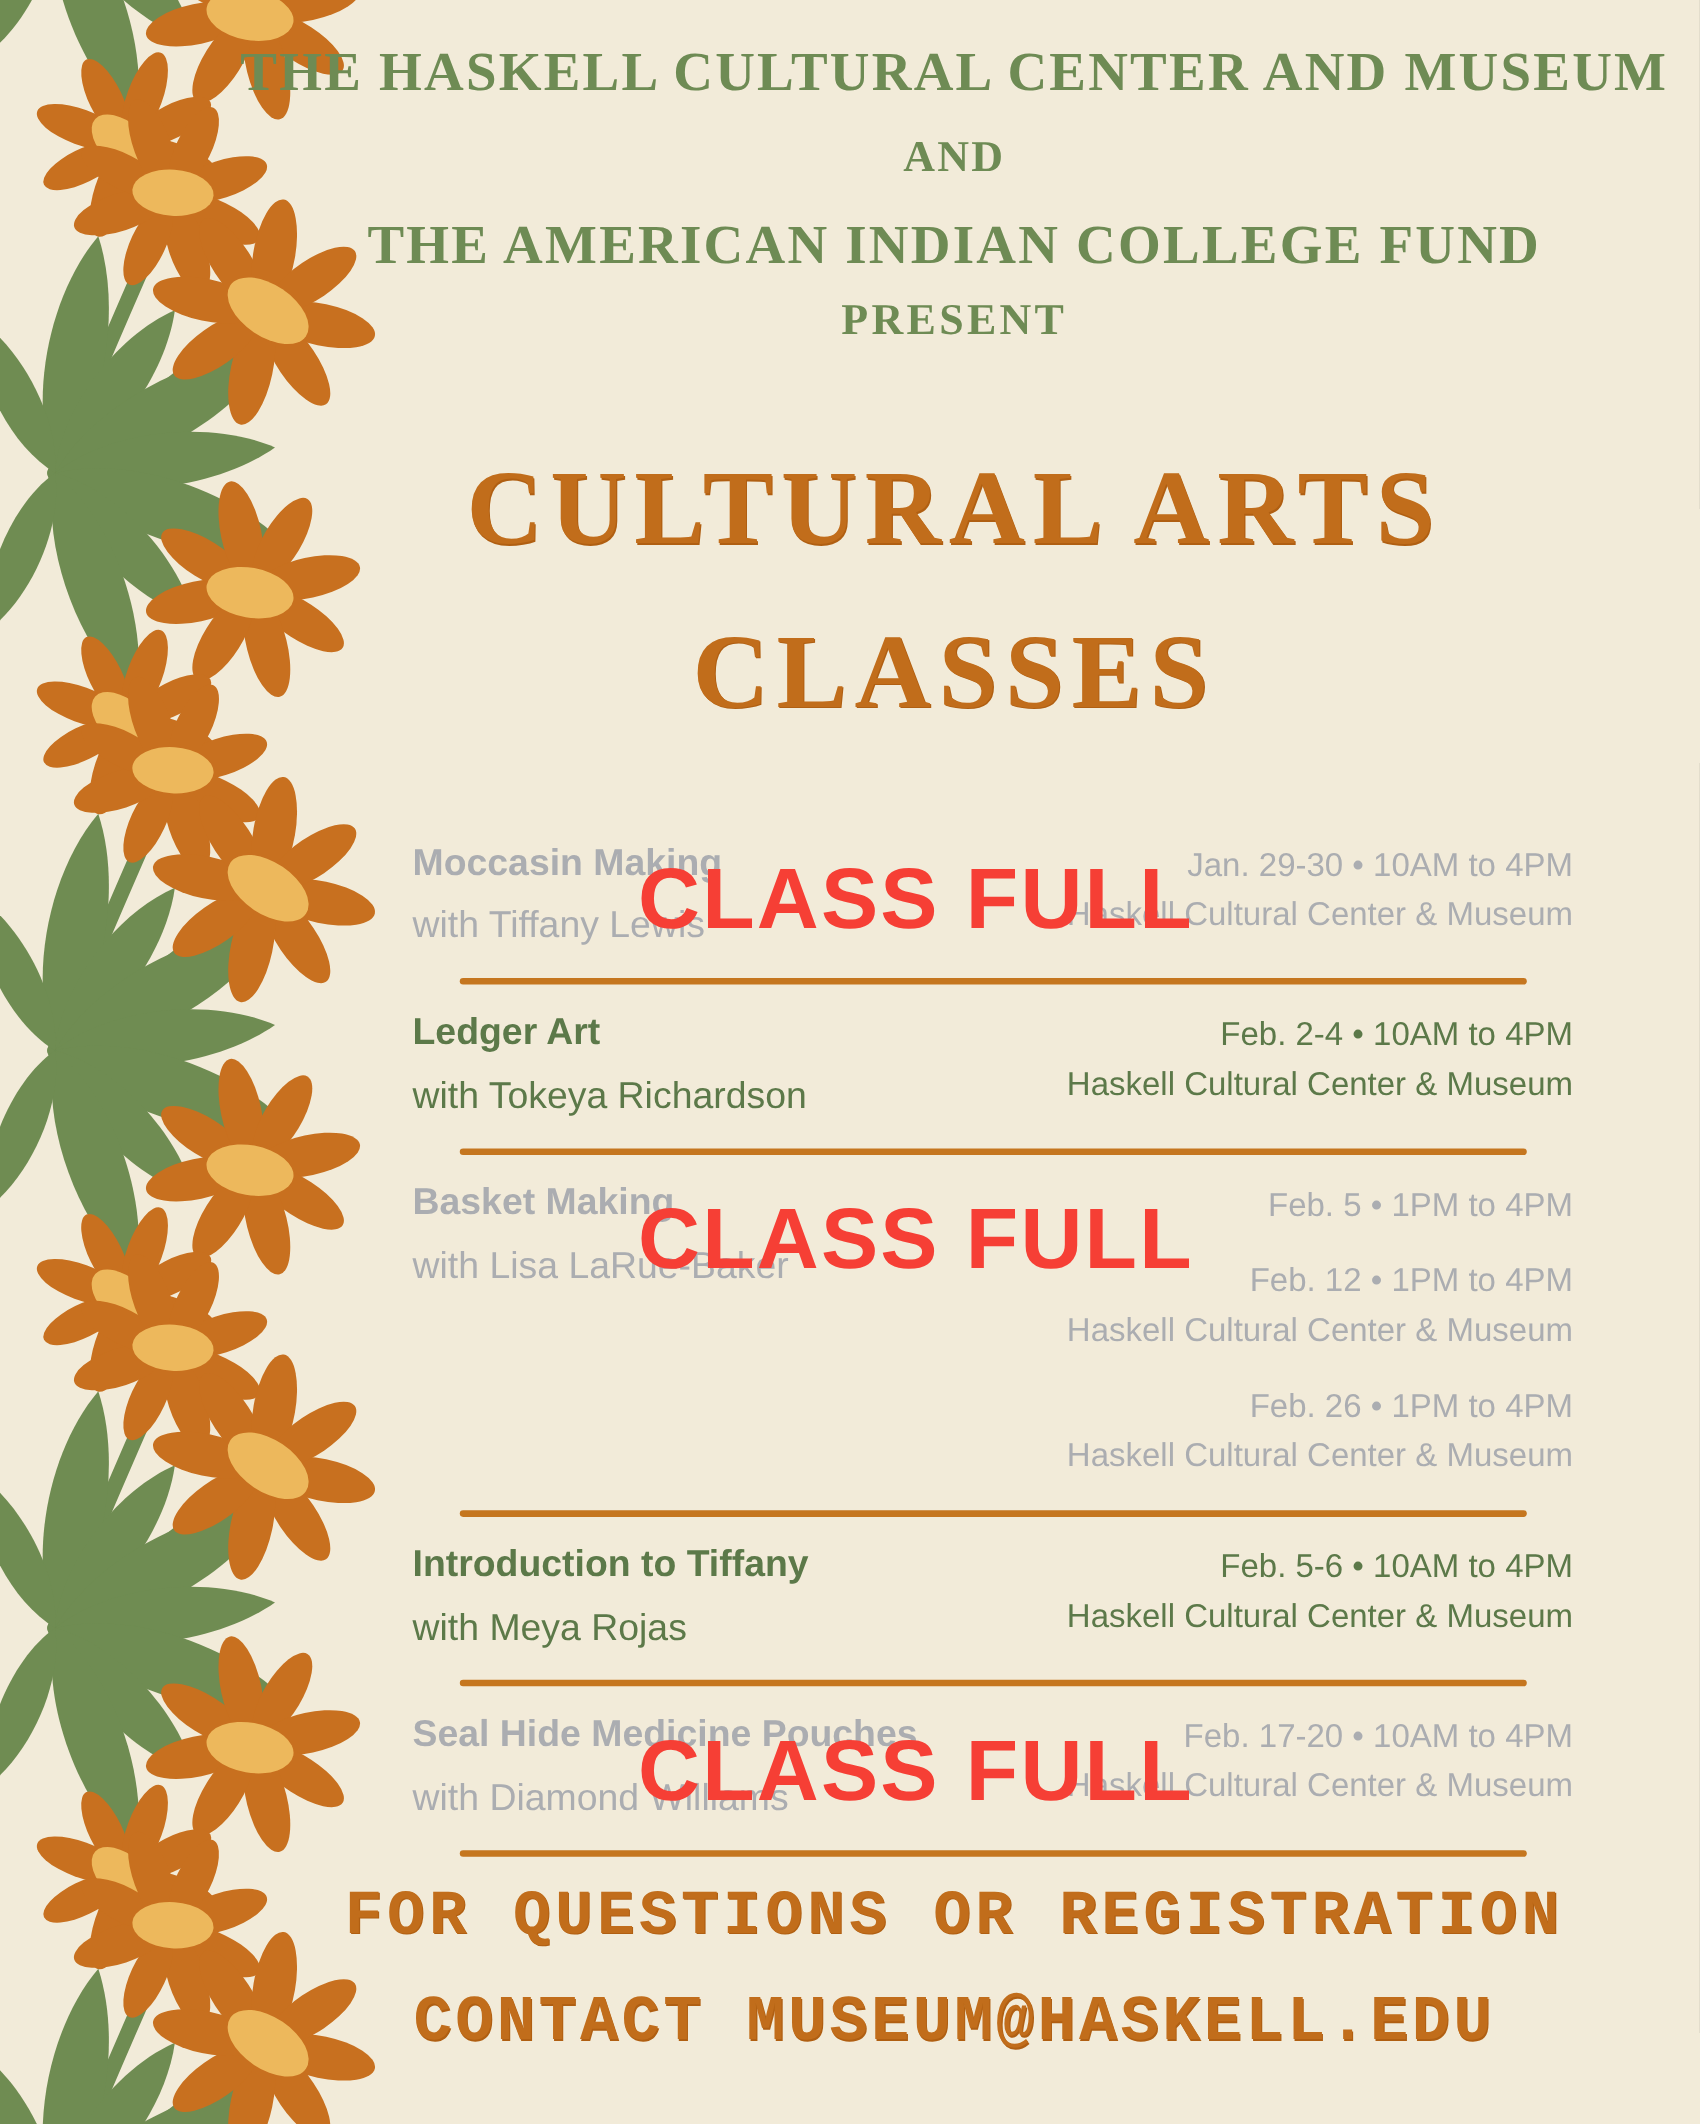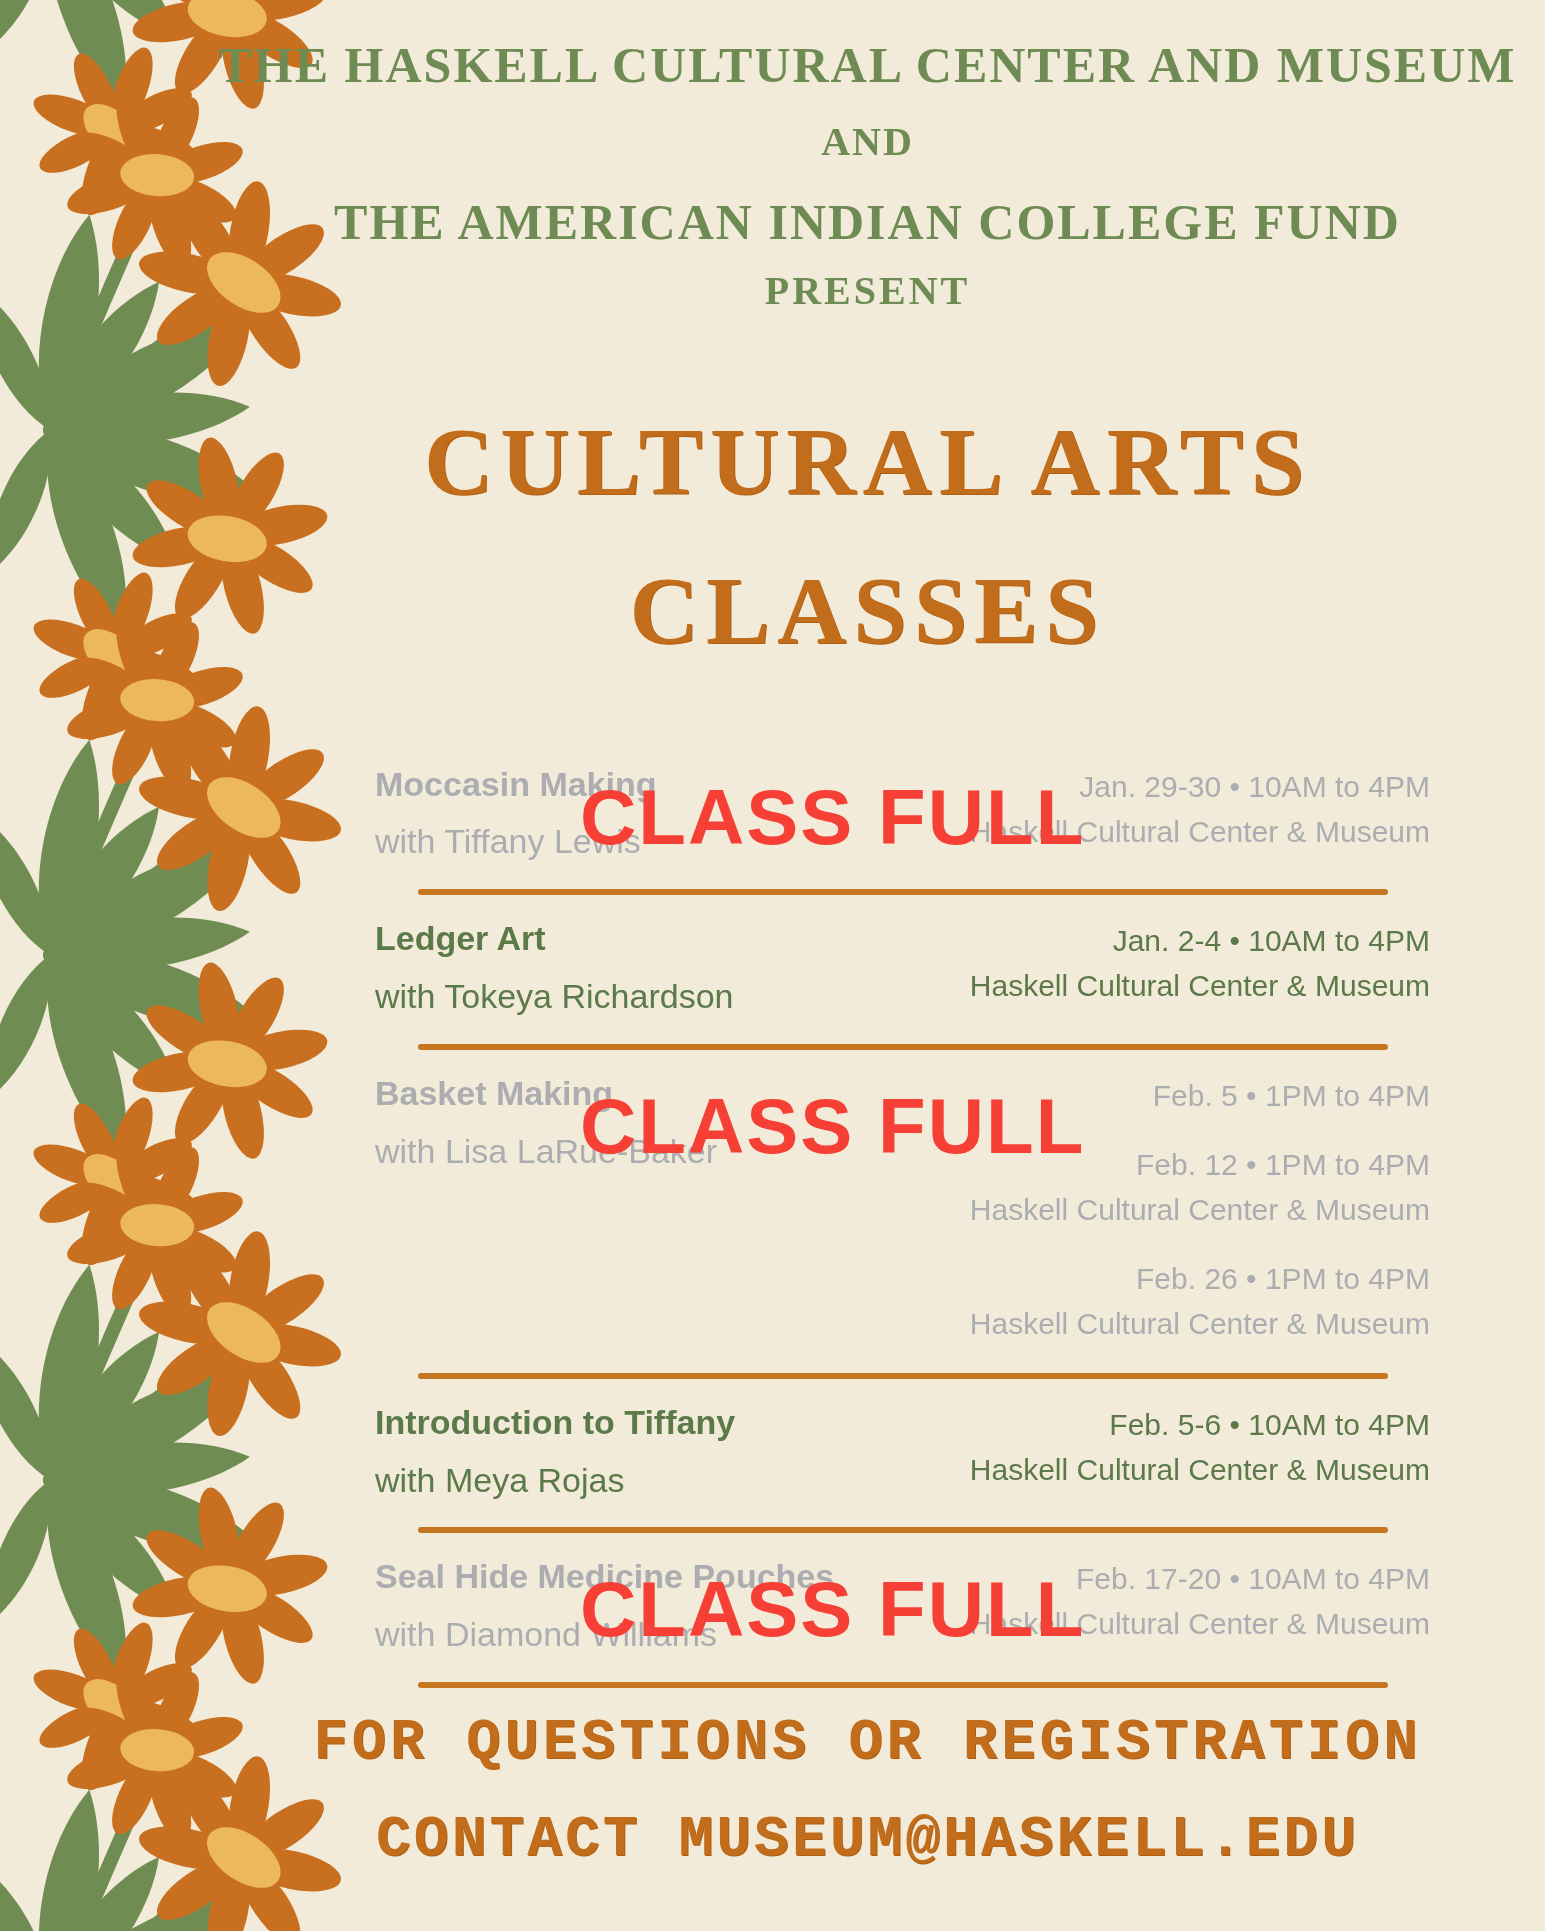--- a/index.html
+++ b/index.html
@@ -186,21 +186,21 @@
       </div>
 
       <div class="row open">
         <div class="row-main">
           <div class="col-left">
             <div class="class-name">Ledger Art</div>
             <div class="class-instructor">with Tokeya Richardson</div>
           </div>
           <div class="col-right">
             <div class="session">
-              <div class="session-datetime">Jan. 2-4 • 10AM to 4PM</div>
+              <div class="session-datetime">Feb. 2-4 • 10AM to 4PM</div>
               <div class="session-location">Haskell Cultural Center &amp; Museum</div>
             </div>
           </div>
         </div>
         <hr class="divider">
       </div>
 
       <div class="row full">
         <div class="row-main">
           <div class="col-left">

